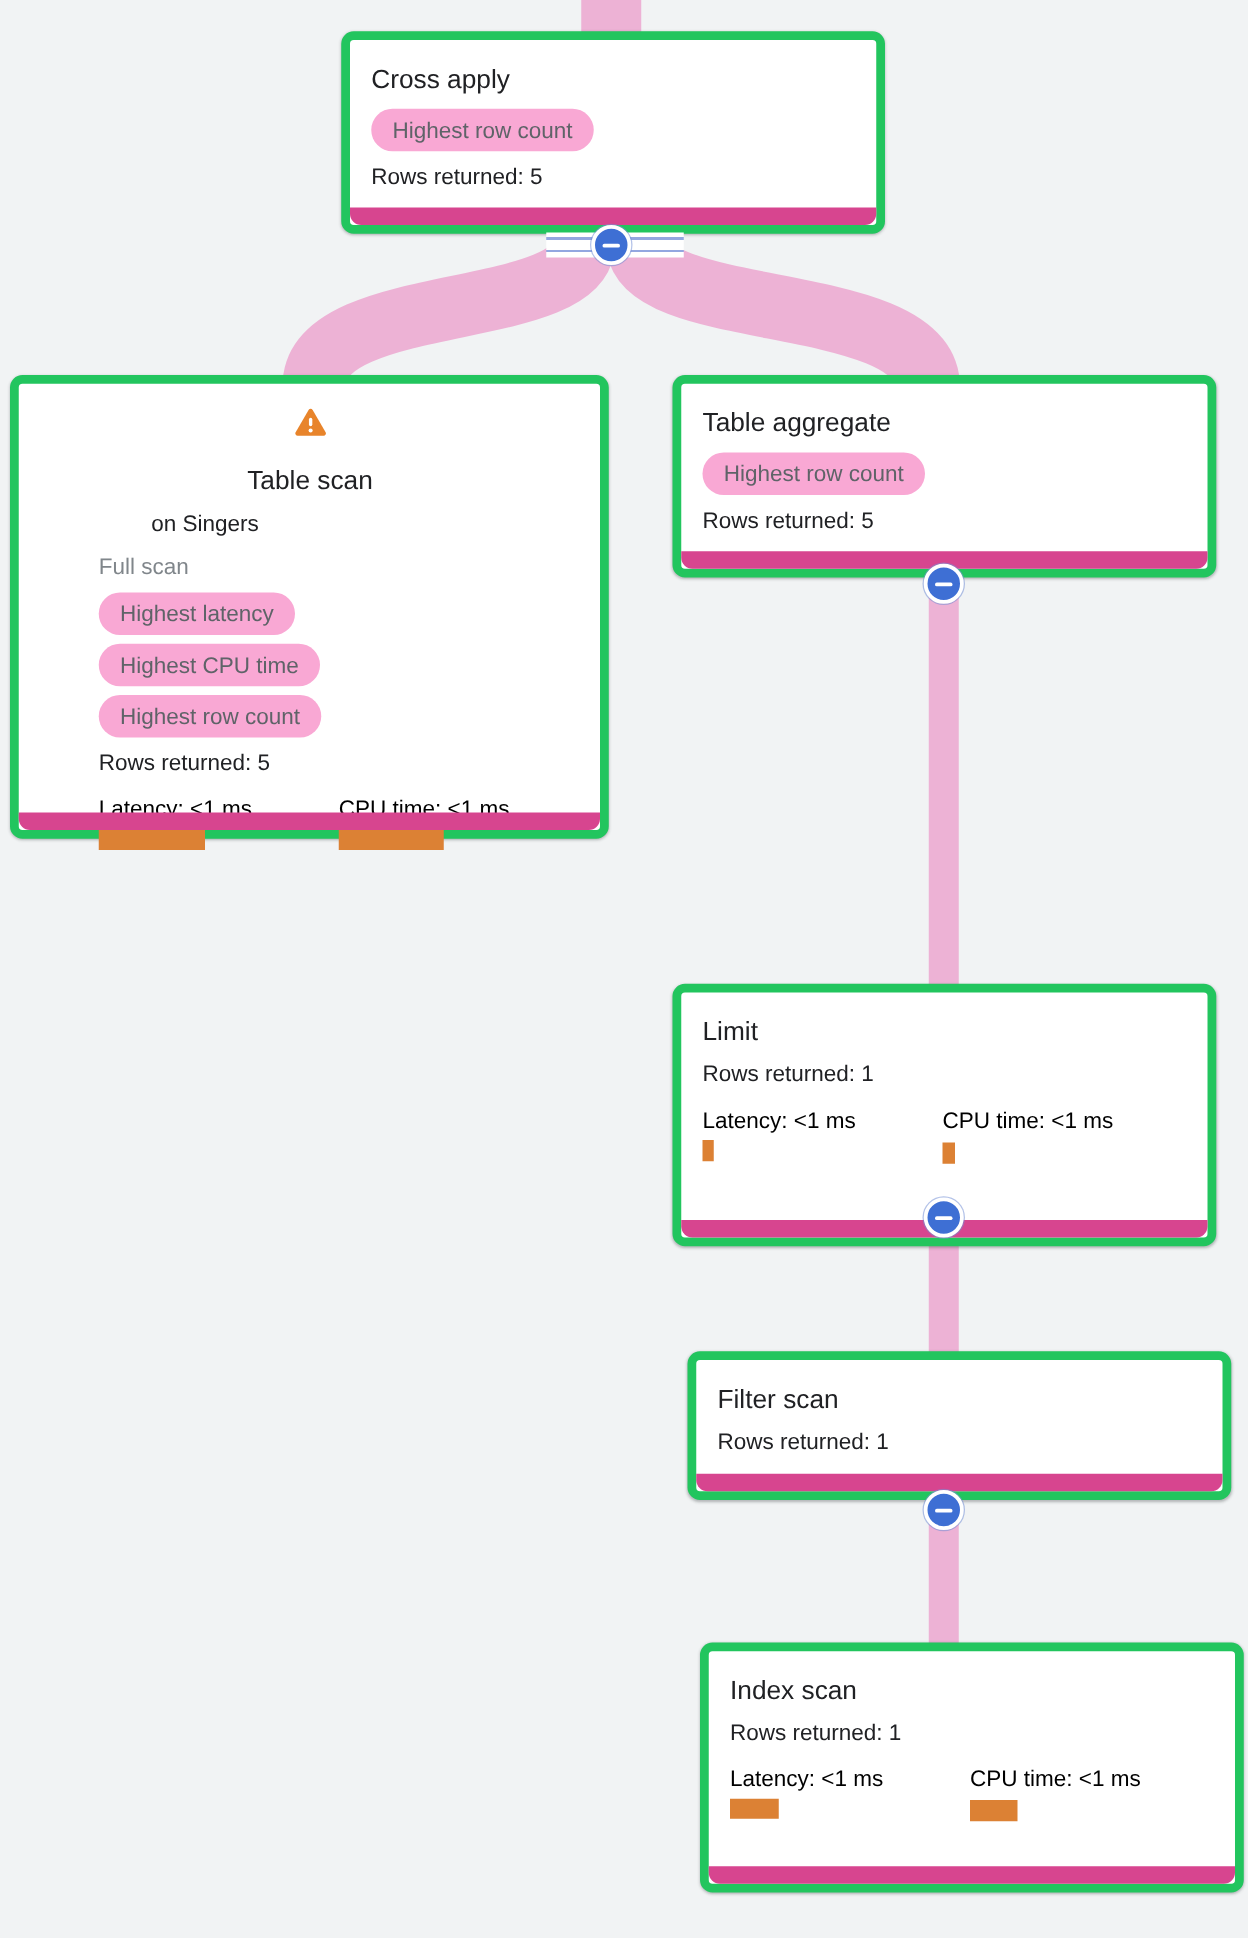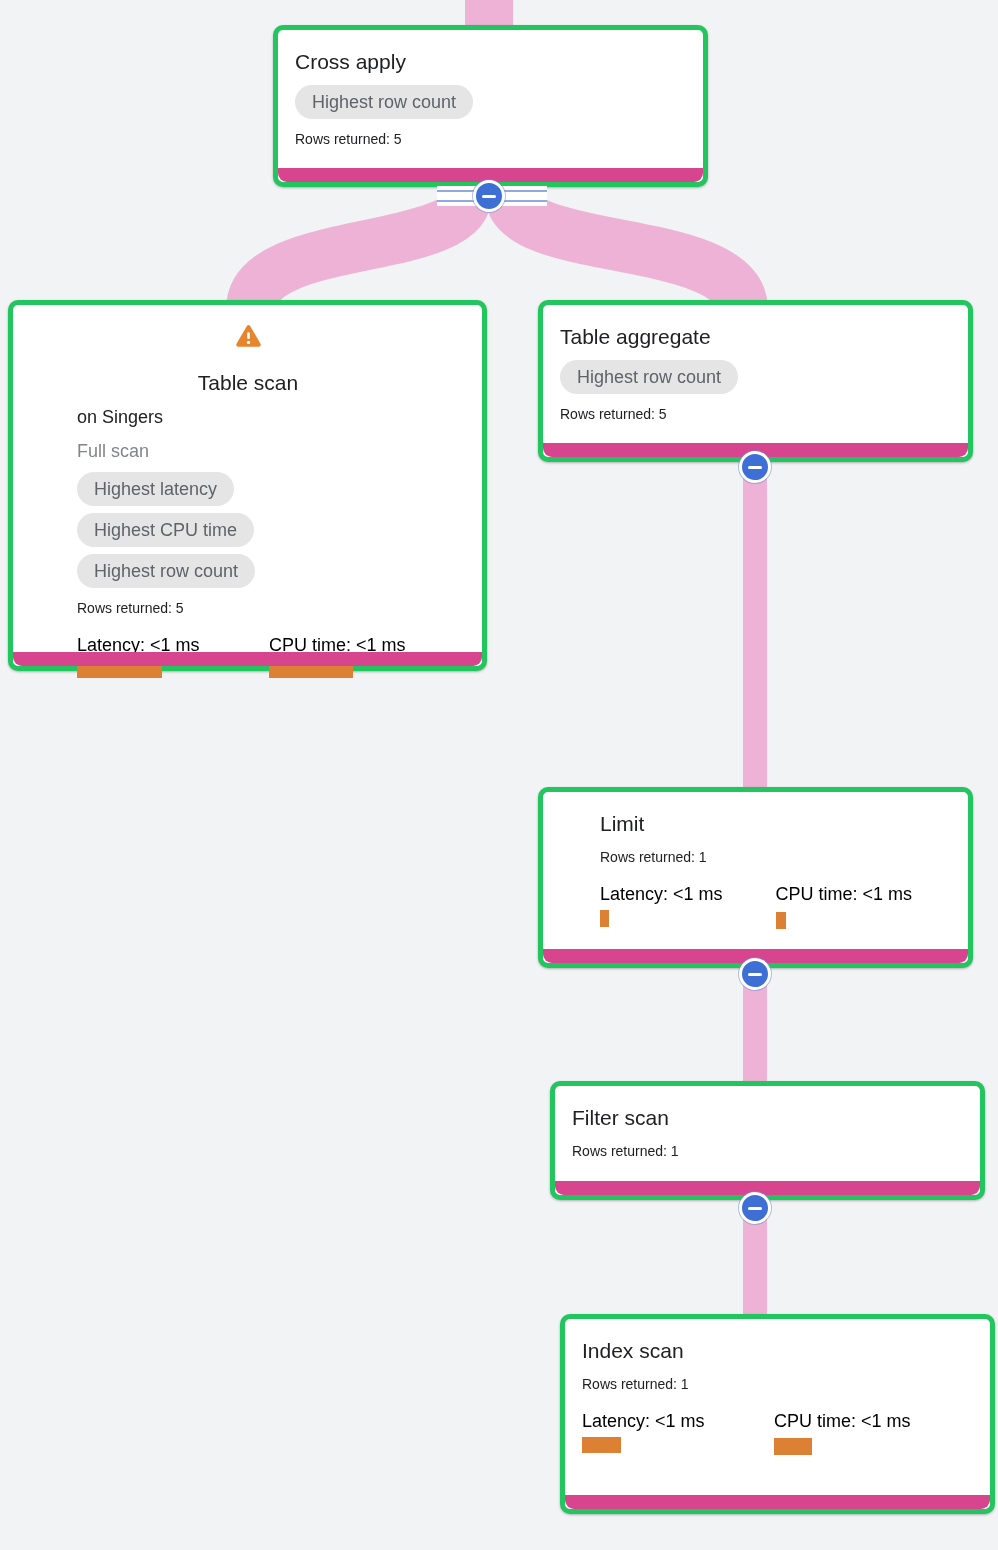--- a/index.html
+++ b/index.html
@@ -7,32 +7,32 @@
     position:relative;width:998px;height:1550px;overflow:hidden;
     background:#f1f3f4;
     font-family:"Liberation Sans", sans-serif;
     color:#202124;
   }
   
   .edges{position:absolute;left:0;top:0;z-index:1;}
   
   .card{
     position:absolute;z-index:2;background:#fff;
-    border:5px solid #22c55e;border-radius:10px;
+    border:7px solid #22c55e;border-radius:10px;
     box-shadow:0 1px 2px rgba(60,64,67,.25),0 1px 3px rgba(60,64,67,.12);
     box-sizing:border-box;
   }
   .card-inner{padding:19px 17px 0 17px;}
   .node-title{font-size:21px;font-weight:500;line-height:26px;color:#202124;}
-  .node-sub{font-size:18px;line-height:22px;color:#202124;margin-top:10px;}
+  .node-sub{font-size:18px;line-height:22px;color:#202124;margin-top:10px;margin-left:42px;}
   .node-note{font-size:18px;line-height:22px;color:#80868b;margin-top:12px;}
-  .node-rows{font-size:14px;line-height:22px;color:#202124;margin-top:9px;}
+  .node-rows{font-size:18px;line-height:22px;color:#202124;margin-top:9px;}
   .badges{display:flex;flex-direction:column;align-items:flex-start;gap:7px;margin-top:10px;}
   .badge{
-    display:inline-block;background:#e5e5e5;color:#5f6368;
+    display:inline-block;background:#f9a8d4;color:#5f6368;
     font-size:18px;font-weight:500;line-height:22px;
     padding:6px 17px;border-radius:18px;white-space:nowrap;
   }
   .metrics{display:flex;margin-top:15px;}
   .metric{width:192px;}
   .metric-label{font-size:18px;line-height:22px;color:#000000;}
   .metric-bar{background:#dc8134;height:17px;margin-top:5px;}
   .bar-table-lat{width:85px;}
   .bar-table-cpu{width:84px;}
   .bar-limit-lat{width:9px;}
@@ -140,21 +140,21 @@
         <span class="badge">Highest row count</span>
       </div>
       <div class="node-rows">Rows returned: 5</div>
     </div>
     <div class="node-bar"></div>
   </div>
   <div class="collapse-btn" style="left:755px;top:467px;">
     <span class="minus"></span>
   </div>
 
-  <div class="card" style="left:538px;top:787px;width:435px;height:181px;padding-left:40px;">
+  <div class="card" style="left:538px;top:787px;width:435px;height:210px;">
     <div class="card-inner">
       <div class="node-title">Limit</div>
       <div class="node-rows">Rows returned: 1</div>
       <div class="metrics">
         <div class="metric">
           <div class="metric-label">Latency: &lt;1 ms</div>
           <div class="metric-bar bar-limit-lat"></div>
         </div>
         <div class="metric">
           <div class="metric-label">CPU time: &lt;1 ms</div>

